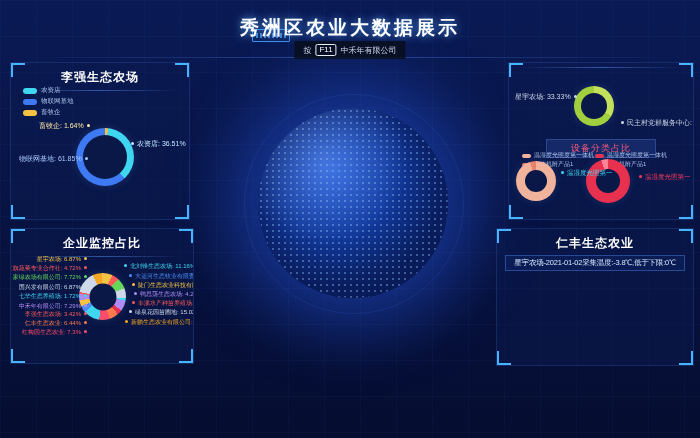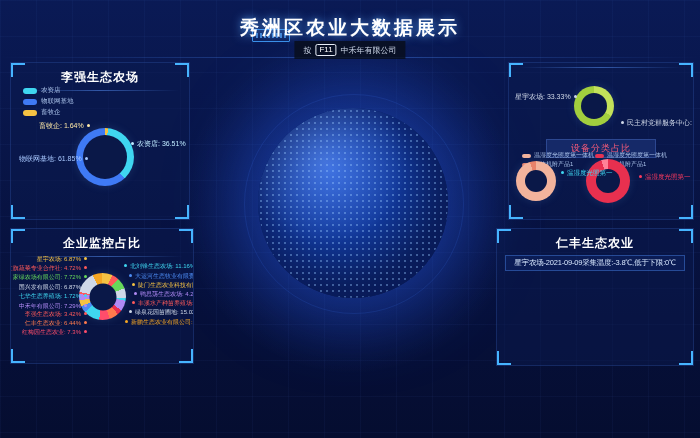--- a/index.html
+++ b/index.html
@@ -176,16 +176,16 @@
       </div>
     <div class="donut" style="left: 77px; top: 96px; width: 44px; height: 44px; background: conic-gradient(rgb(232, 48, 79) 0%, rgb(232, 48, 79) 95%, rgb(255, 130, 150) 95%, rgb(255, 130, 150) 100%);">
         <i class="hole" style="width:24px;height:24px;"></i>
       </div>
     <div class="cls-call dot-b" style="left: 52px; top: 106px; color: rgb(63, 214, 240);">温湿度光照第一</div>
     <div class="cls-call dot-b" style="left: 130px; top: 110px; color: rgb(255, 58, 94);">温湿度光照第一</div>
   </div>
 
   <div class="panel" style="left:496px;top:228px;width:196px;height:136px;">
     <div class="p-title">仁丰生态农业</div>
-    <div class="alert-row">星宇农场-2021-09-09采集温度:-3.8℃,低于下限:0℃</div>
+    <div class="alert-row">星宇农场-2021-01-02采集温度:-3.8℃,低于下限:0℃</div>
   </div>
 
 </div>
 
 </body></html>

